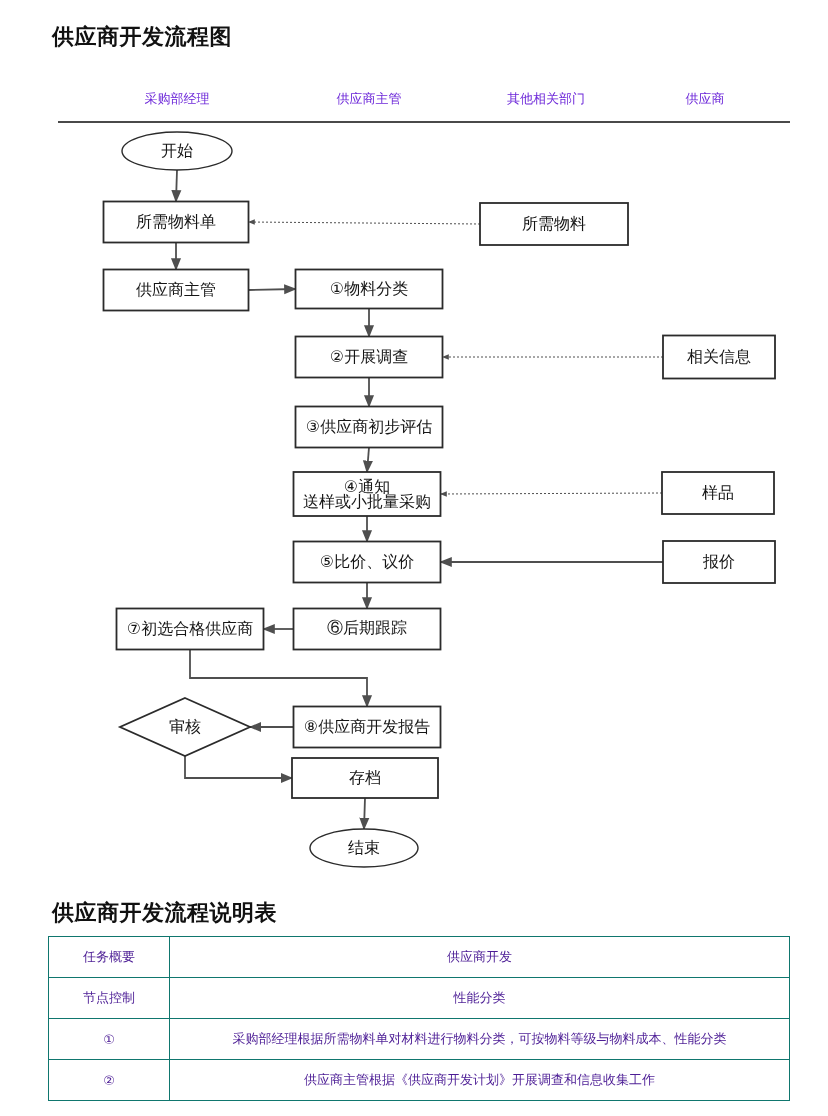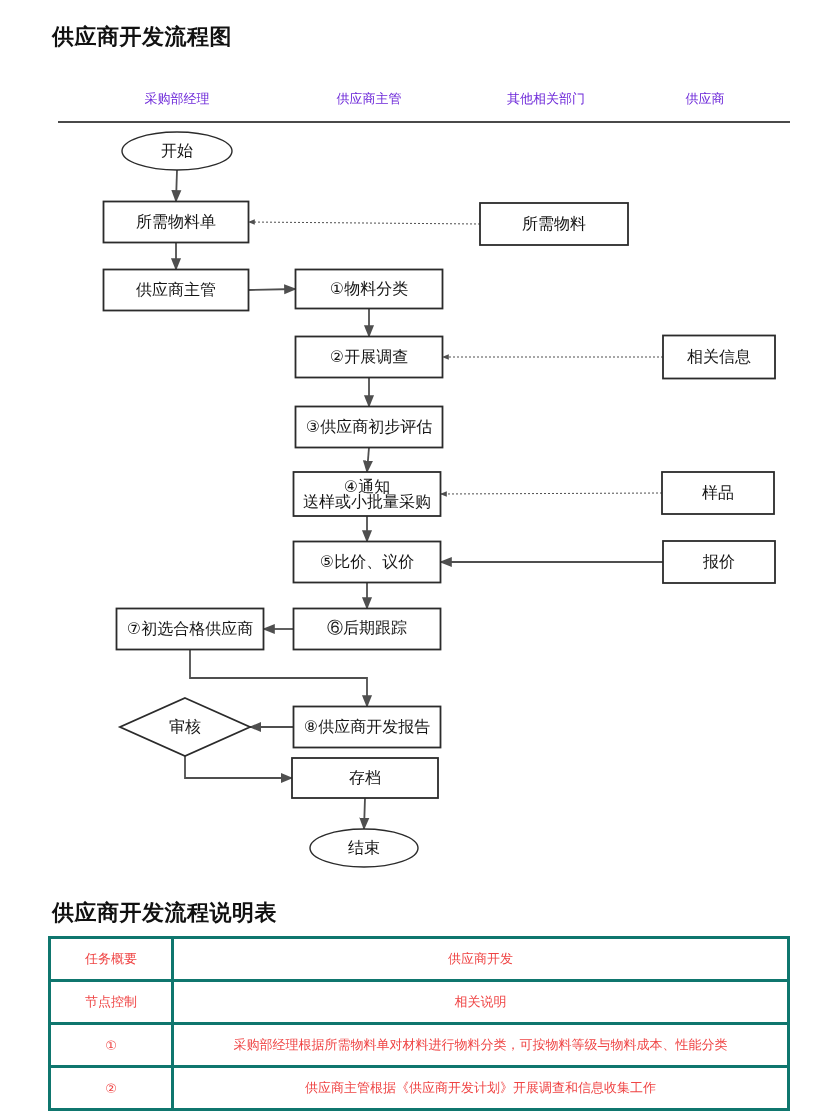--- a/index.html
+++ b/index.html
@@ -76,24 +76,24 @@
   
   #desc-table {
     position: absolute;
     left: 48px;
     top: 936px;
     width: 742px;
     border-collapse: collapse;
     table-layout: fixed;
   }
   #desc-table td {
-    border: 3px solid #0f766e;
+    border: 1px solid #0f766e;
     height: 40px;
     font-size: 13px;
-    color: #ef4444;
+    color: #4c1d95;
     padding: 0 10px;
     vertical-align: middle;
   }
   #desc-table td.col-key {
     width: 100px;
     text-align: center;
   }
   #desc-table td.col-val-center {
     text-align: center;
   }
@@ -191,21 +191,21 @@
   <div class="title" id="table-title">供应商开发流程说明表</div>
 
   <table id="desc-table">
     <tbody id="desc-table-body">
         <tr>
           <td class="col-key">任务概要</td>
           <td class="col-val-center">供应商开发</td>
         </tr>
         <tr>
           <td class="col-key">节点控制</td>
-          <td class="col-val-center">相关说明</td>
+          <td class="col-val-center">性能分类</td>
         </tr>
         <tr>
           <td class="col-key">①</td>
           <td class="col-val-left">采购部经理根据所需物料单对材料进行物料分类，可按物料等级与物料成本、性能分类</td>
         </tr>
         <tr>
           <td class="col-key">②</td>
           <td class="col-val-left">供应商主管根据《供应商开发计划》开展调查和信息收集工作</td>
         </tr>
       </tbody>

